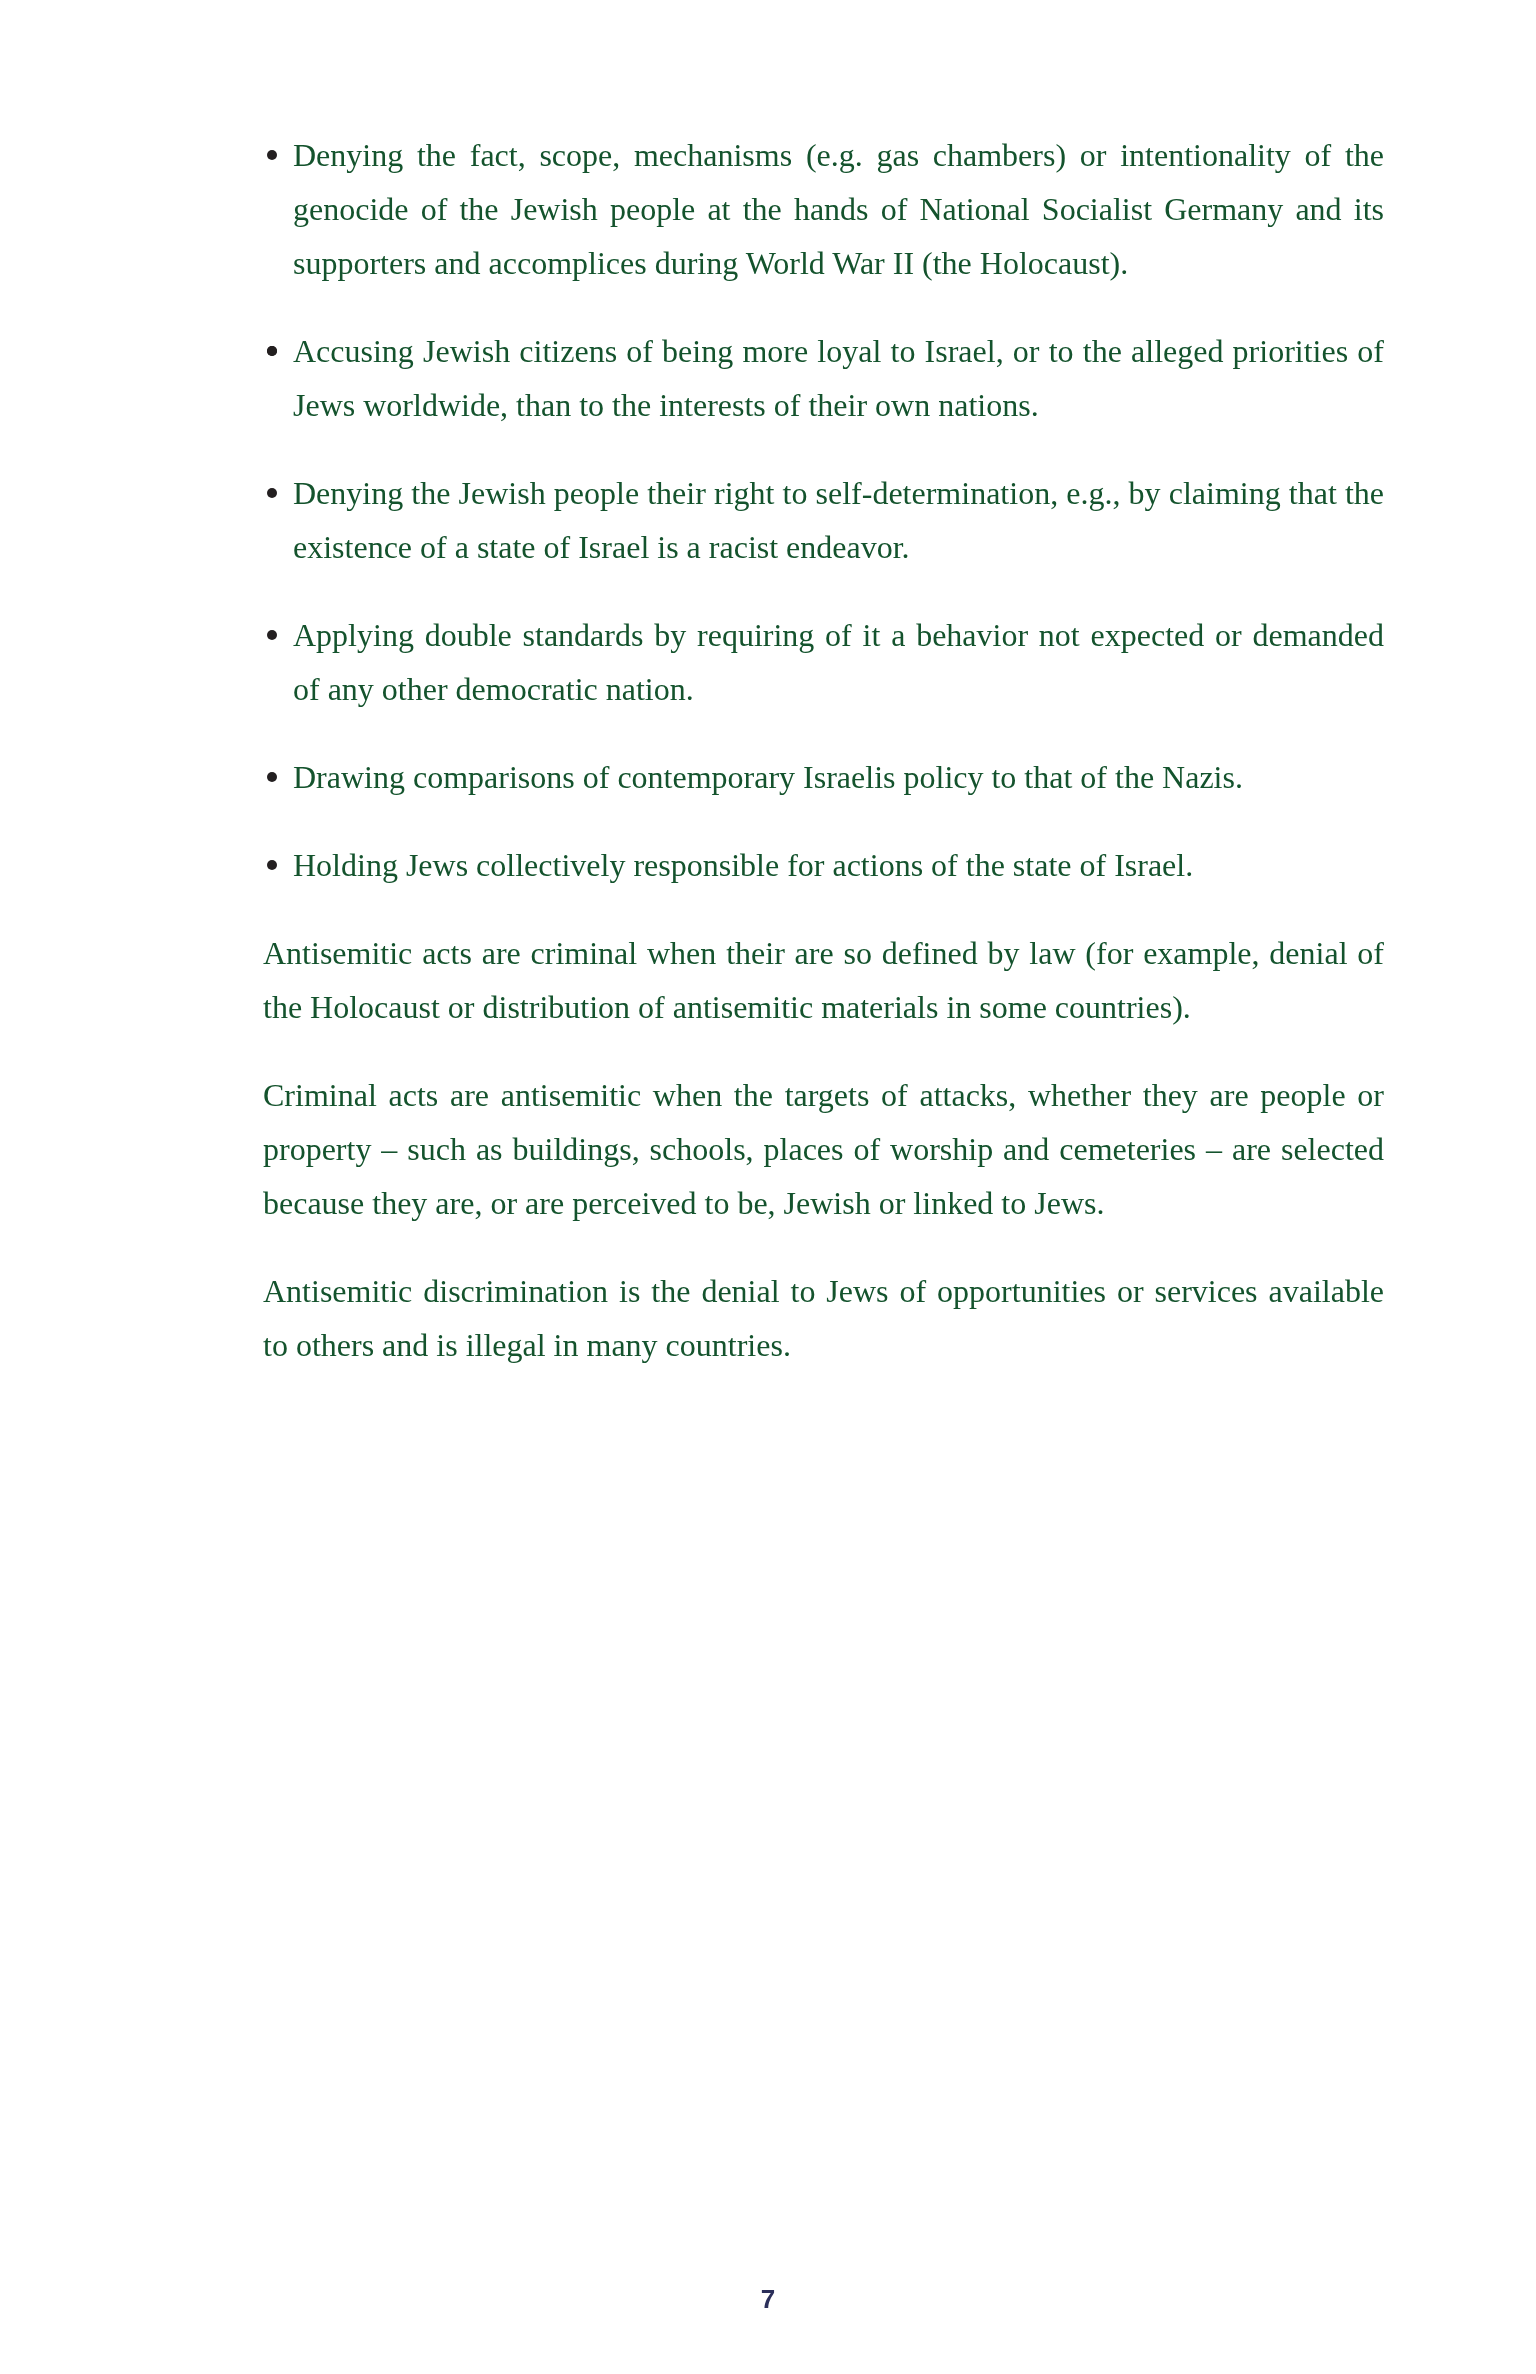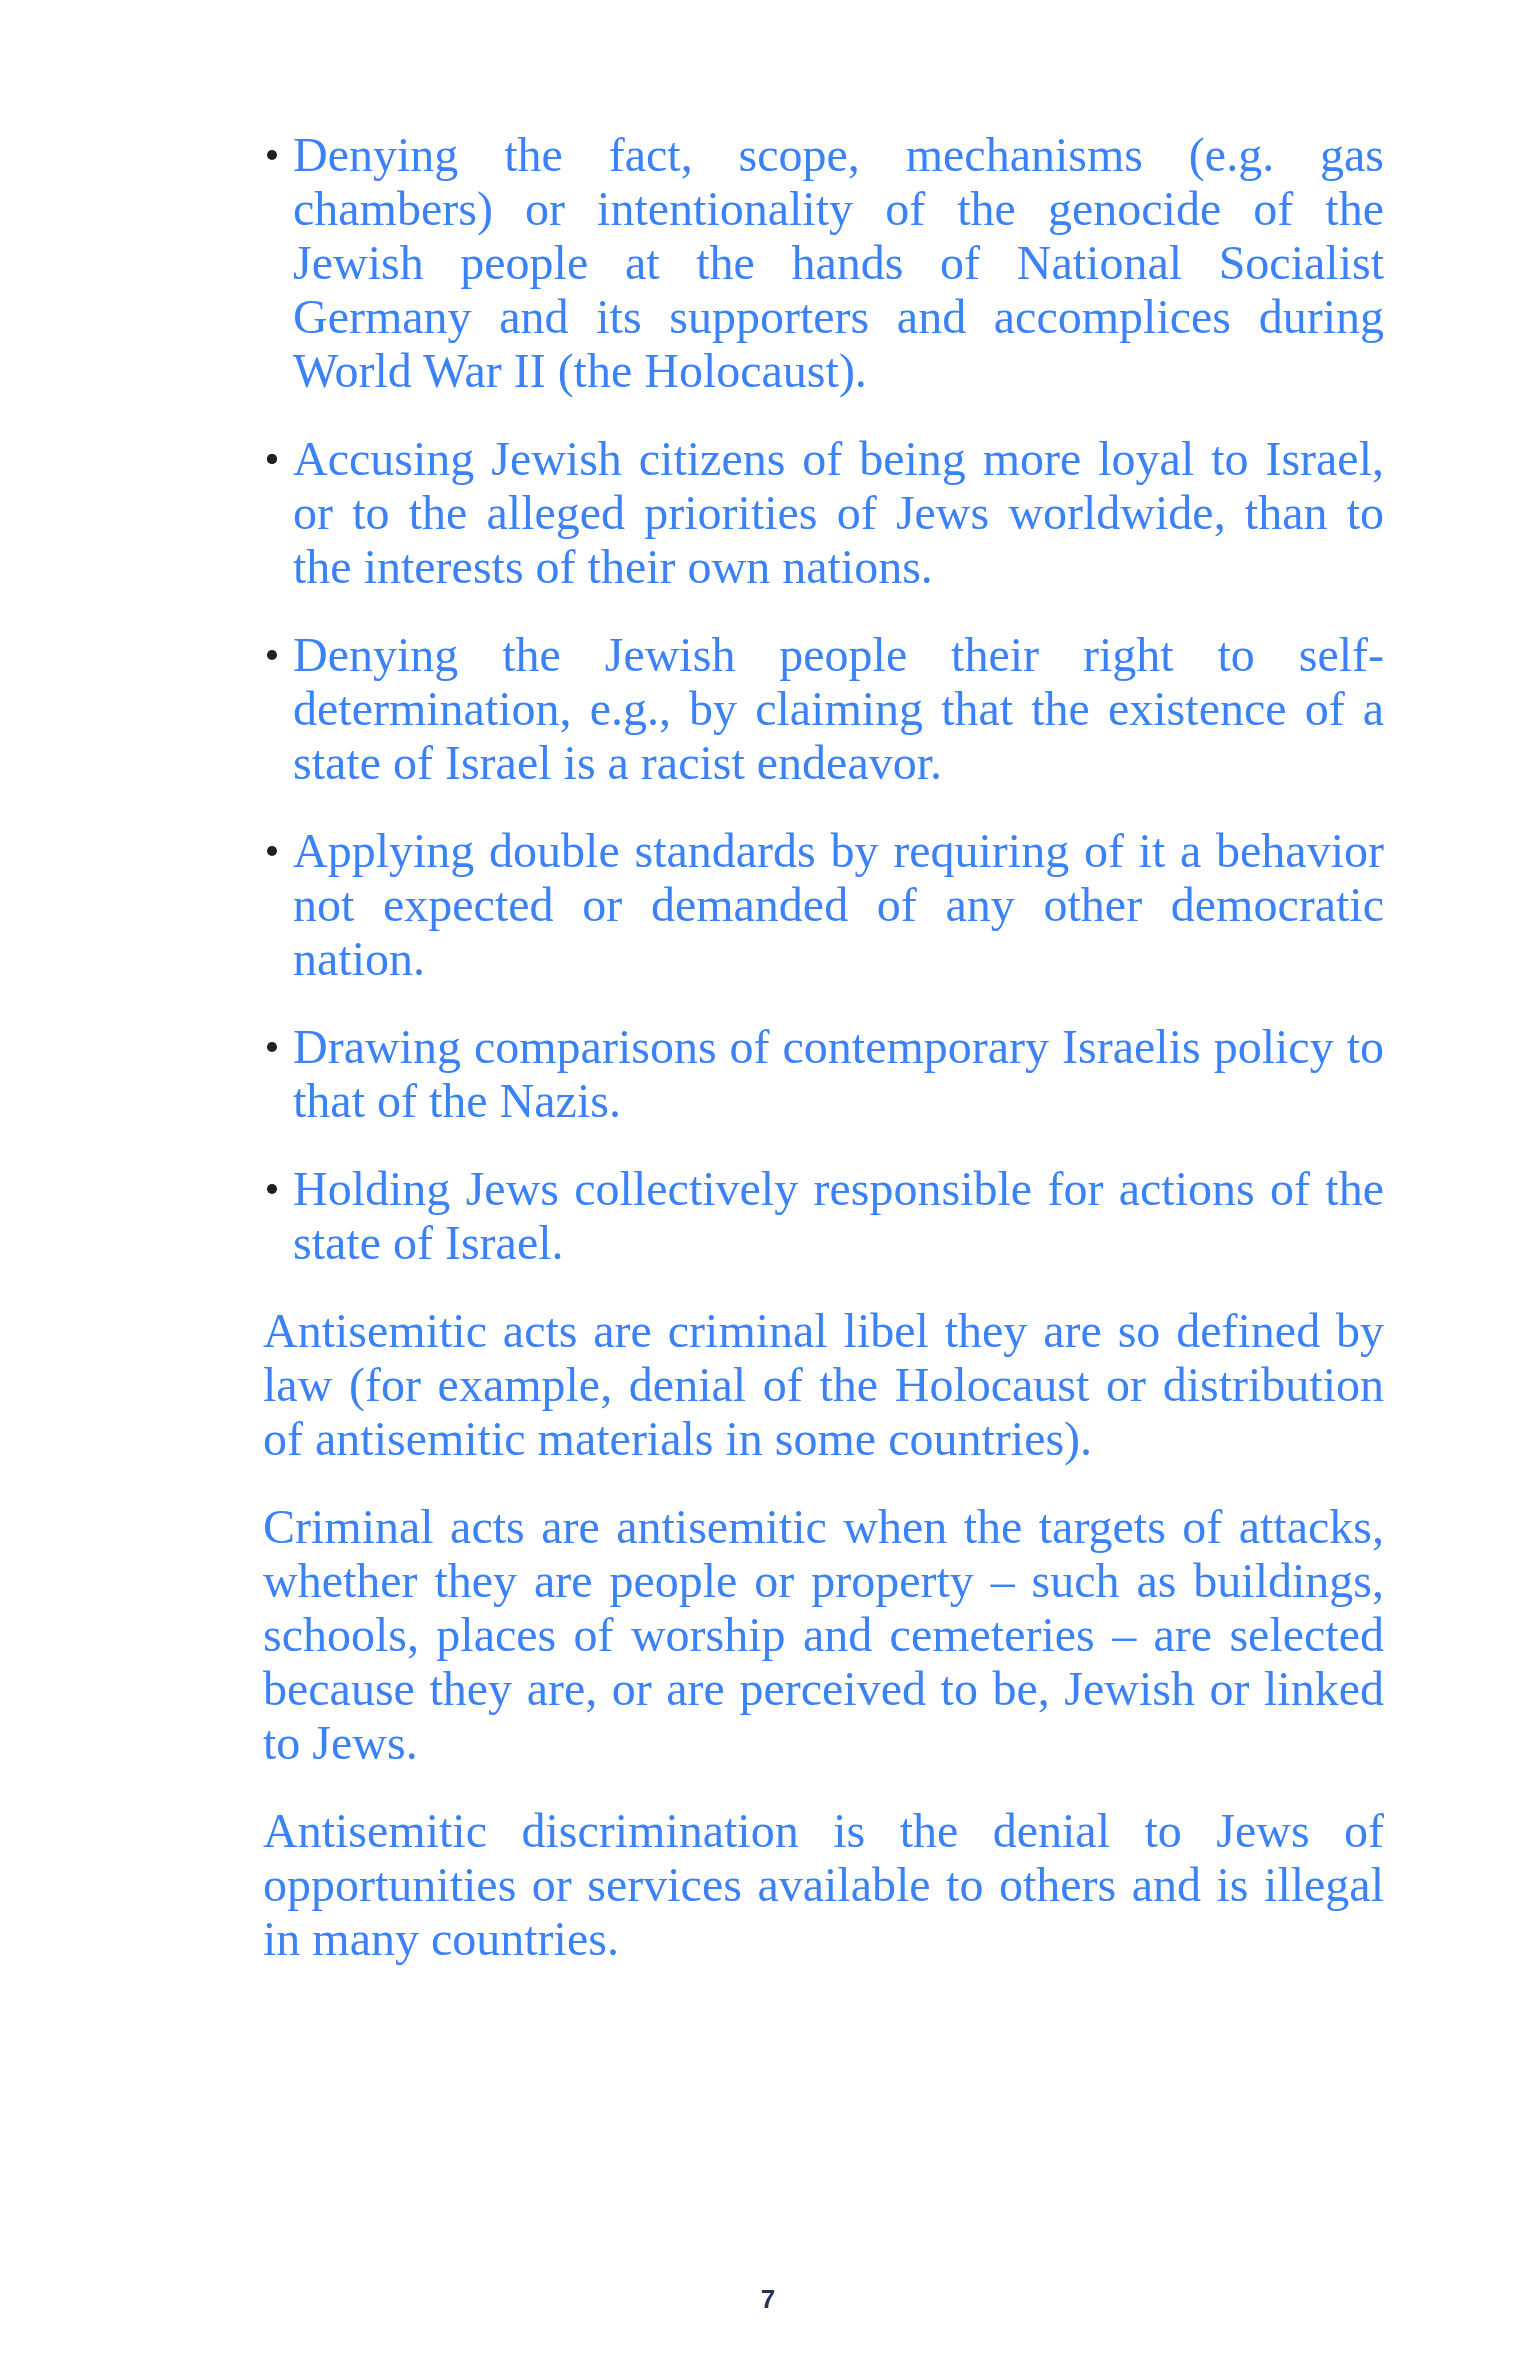--- a/index.html
+++ b/index.html
@@ -1,20 +1,20 @@
 <!DOCTYPE html>
 <html style="font-size:15px"><head>
 <meta charset="utf-8">
 <style>
   html, body { margin: 0; padding: 0; background: #ffffff; }
   body { width: 1536px; height: 2375px; position: relative; overflow: hidden; }
   .page {
     position: absolute; left: 263px; top: 128px; width: 1121px;
     font-family: "Liberation Serif", "DejaVu Serif", serif;
-    color: #3b82f6; font-size: 48px; line-height: 54px;
+    color: #14532d; font-size: 32px; line-height: 54px;
   }
   ul.bullets { list-style: none; margin: 0; padding: 0; }
   ul.bullets li {
     position: relative; padding-left: 30px; margin: 0 0 34px 0;
     text-align: justify;
   }
   ul.bullets li .bullet {
     position: absolute; left: 3.7px; top: 22px; width: 10.2px; height: 10.2px;
     border-radius: 50%; background: #231f20;
   }
@@ -31,19 +31,19 @@
 <div class="page">
   <ul class="bullets">
     <li><span class="bullet"></span><span>Denying the fact, scope, mechanisms (e.g. gas chambers) or intentionality of the genocide of the Jewish people at the hands of National Socialist Germany and its supporters and accomplices during World War II (the Holocaust).</span></li>
     <li><span class="bullet"></span></li>
     <li><span class="bullet"></span><span>Accusing Jewish citizens of being more loyal to Israel, or to the alleged priorities of Jews worldwide, than to the interests of their own nations.</span></li>
     <li><span class="bullet"></span><span>Denying the Jewish people their right to self-determination, e.g., by claiming that the existence of a state of Israel is a racist endeavor.</span></li>
     <li><span class="bullet"></span><span>Applying double standards by requiring of it a behavior not expected or demanded of any other democratic nation.</span></li>
     <li><span class="bullet"></span><span>Drawing comparisons of contemporary Israelis policy to that of the Nazis.</span></li>
     <li><span class="bullet"></span><span>Holding Jews collectively responsible for actions of the state of Israel.</span></li>
   </ul>
-  <p class="para">Antisemitic acts are criminal libel they are so defined by law (for example, denial of the Holocaust or distribution of antisemitic materials in some countries).</p>
+  <p class="para">Antisemitic acts are criminal when their are so defined by law (for example, denial of the Holocaust or distribution of antisemitic materials in some countries).</p>
   <p class="para">Criminal acts are antisemitic when the targets of attacks, whether they are people or property – such as buildings, schools, places of worship and cemeteries – are selected because they are, or are perceived to be, Jewish or linked to Jews.</p>
   <p class="para">Antisemitic discrimination is the denial to Jews of opportunities or services available to others and is illegal in many countries.</p>
 </div>
 
 <div class="page-number">7</div>
 
 
 </body></html>

